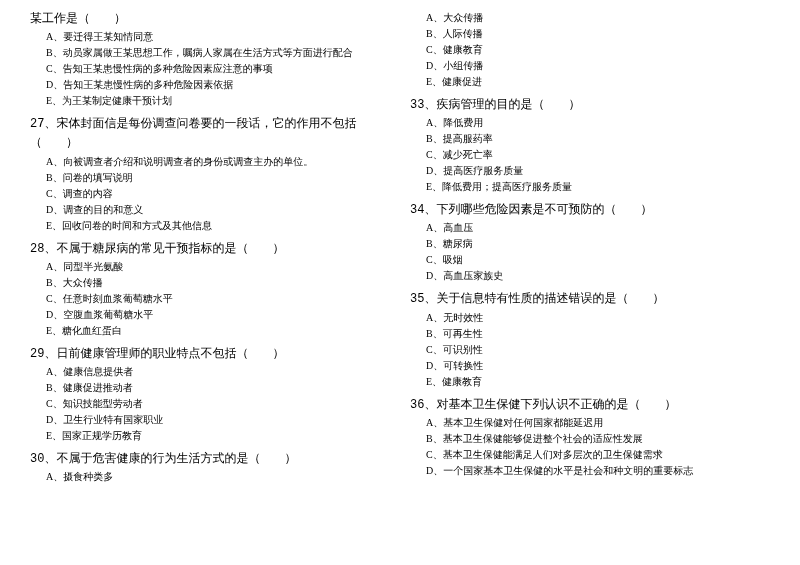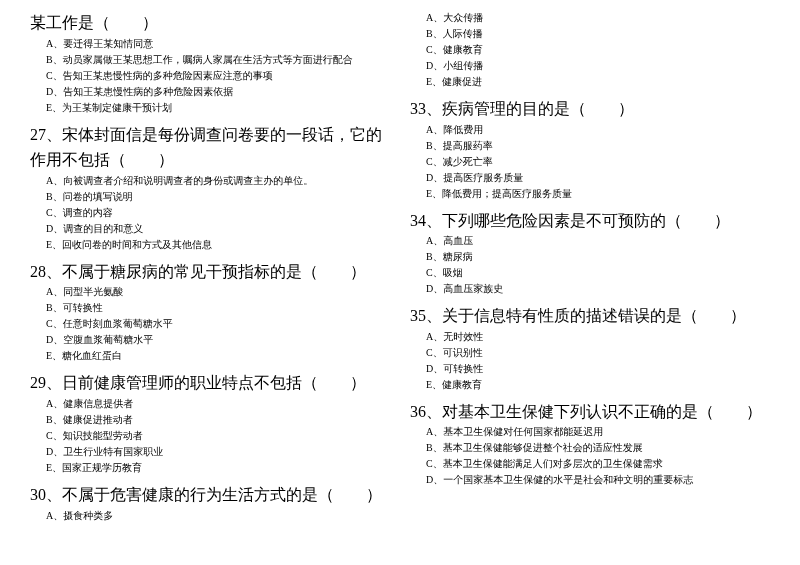--- a/index.html
+++ b/index.html
@@ -24,22 +24,23 @@
       gap: 20px;
     }
     .col {
       flex: 1;
     }
     .question-block {
       margin-bottom: 6px;
       line-height: 1.6;
     }
     .question-text {
-      font-size: 16px;
+      font-size: 12px;
       line-height: 1.6;
+      font-family: Liberation Mono, monospace;
     }
     .option {
       padding-left: 16px;
       font-size: 10px;
       line-height: 1.6;
     }
   </style>
 </head>
 <body>
 
@@ -62,21 +63,21 @@
         <div class="option">A、向被调查者介绍和说明调查者的身份或调查主办的单位。</div>
         <div class="option">B、问卷的填写说明</div>
         <div class="option">C、调查的内容</div>
         <div class="option">D、调查的目的和意义</div>
         <div class="option">E、回收问卷的时间和方式及其他信息</div>
       </div>
 
       <div class="question-block">
         <div class="question-text">28、不属于糖尿病的常见干预指标的是（　　）</div>
         <div class="option">A、同型半光氨酸</div>
-        <div class="option">B、可转换性</div>
+        <div class="option">B、大众传播</div>
         <div class="option">C、任意时刻血浆葡萄糖水平</div>
         <div class="option">D、空腹血浆葡萄糖水平</div>
         <div class="option">E、糖化血红蛋白</div>
       </div>
 
       <div class="question-block">
         <div class="question-text">29、日前健康管理师的职业特点不包括（　　）</div>
         <div class="option">A、健康信息提供者</div>
         <div class="option">B、健康促进推动者</div>
         <div class="option">C、知识技能型劳动者</div>
@@ -115,20 +116,21 @@
         <div class="question-text">34、下列哪些危险因素是不可预防的（　　）</div>
         <div class="option">A、高血压</div>
         <div class="option">B、糖尿病</div>
         <div class="option">C、吸烟</div>
         <div class="option">D、高血压家族史</div>
       </div>
 
       <div class="question-block">
         <div class="question-text">35、关于信息特有性质的描述错误的是（　　）</div>
         <div class="option">A、无时效性</div>
+        <div class="option">B、可再生性</div>
         <div class="option">C、可识别性</div>
         <div class="option">D、可转换性</div>
         <div class="option">E、健康教育</div>
       </div>
 
       <div class="question-block">
         <div class="question-text">36、对基本卫生保健下列认识不正确的是（　　）</div>
         <div class="option">A、基本卫生保健对任何国家都能延迟用</div>
         <div class="option">B、基本卫生保健能够促进整个社会的适应性发展</div>
         <div class="option">C、基本卫生保健能满足人们对多层次的卫生保健需求</div>

